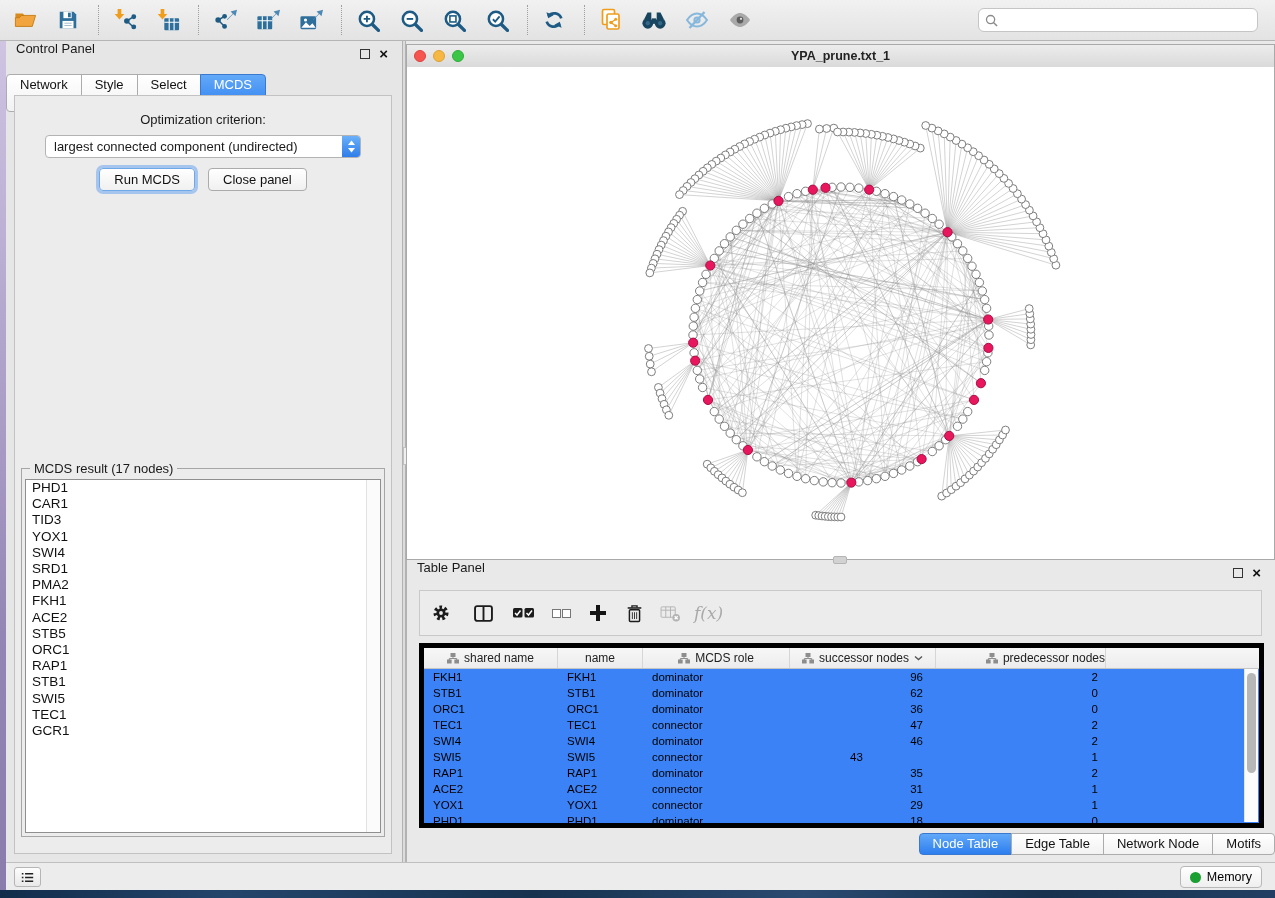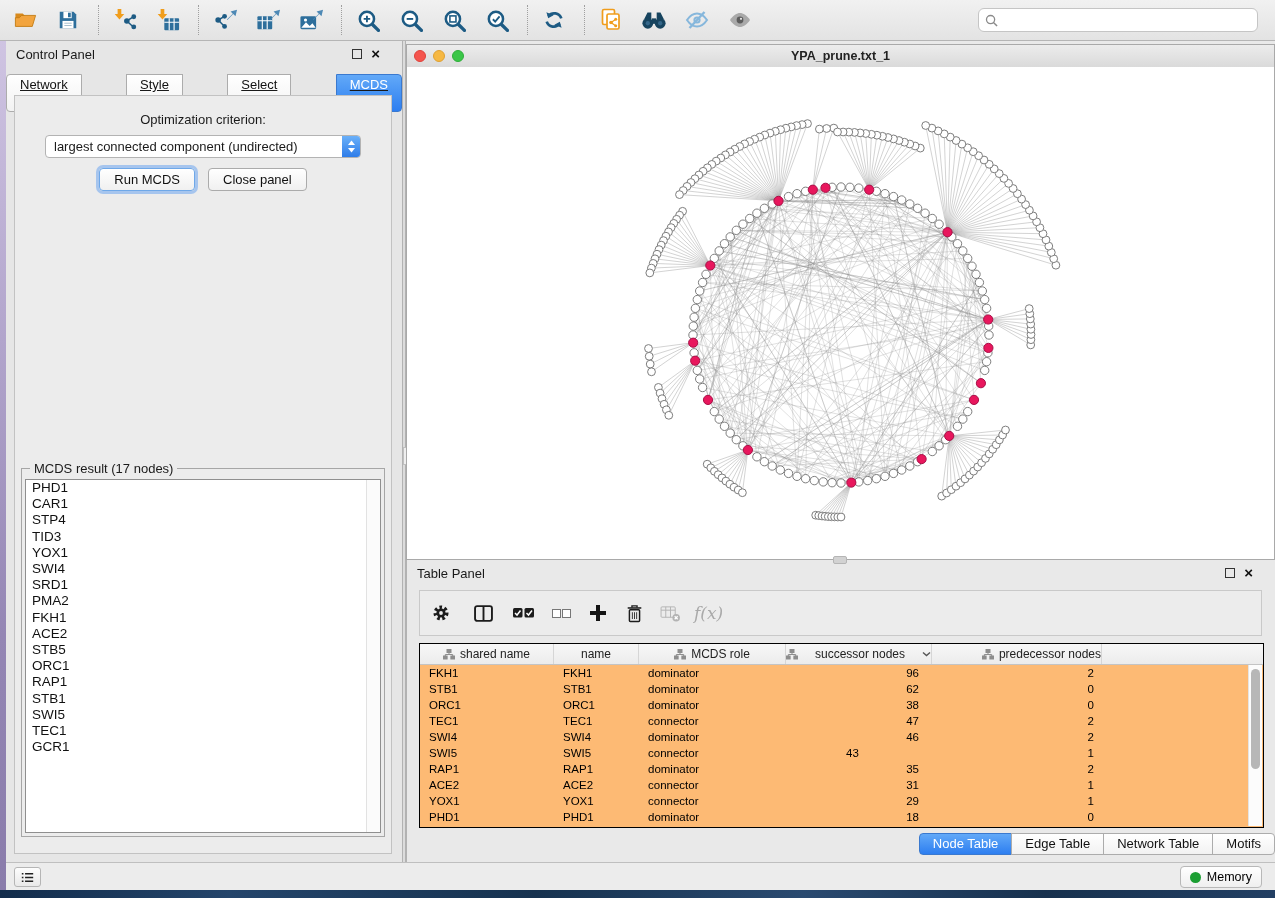--- a/index.html
+++ b/index.html
@@ -17,27 +17,27 @@
   #toolbar{left:0;top:0;width:1275px;height:41px;display:flex;align-items:center;
     background:linear-gradient(180deg,#f1f1f1,#e3e3e3);border-bottom:1px solid #b5b5b5;padding:0 0 0 10px;box-sizing:border-box;}
   .tbtn{width:30px;height:30px;border:none;background:none;padding:0;display:flex;align-items:center;justify-content:center;margin-right:13px;cursor:pointer;}
   .tsep{width:0;height:30px;border-left:1px dotted #9f9f9f;margin:0 11px 0 2px;}
   #search-wrap{margin-left:auto;margin-right:17px;width:280px;height:24px;background:#fff;border:1px solid #c5c5c5;
     border-radius:6px;display:flex;align-items:center;padding:0 6px;box-sizing:border-box;}
   #search-wrap input{border:none;outline:none;flex:1;font-size:12px;font-family:"Liberation Sans",sans-serif;background:transparent;margin-left:5px;}
 
   
   #control-panel{left:6px;top:41px;width:396px;height:821px;background:#e6e6e6;}
-  .panel-header{position:absolute;left:0;top:0;right:12px;height:26px;display:flex;align-items:center;}
+  .panel-header{position:absolute;left:0;top:0;right:4px;height:26px;display:flex;}
   .panel-title{font-size:13px;margin-left:10px;}
   .panel-icons{margin-left:auto;margin-right:10px;display:flex;align-items:center;gap:9px;}
   .float-box{width:8px;height:8px;border:1.5px solid #333;display:inline-block;cursor:pointer;}
   .close-x{font-size:15px;font-weight:bold;color:#111;line-height:12px;cursor:pointer;}
 
-  #cp-tabs{left:0;right:0;top:33px;height:38px;display:flex;justify-content:space-between;text-decoration:underline;}
+  #cp-tabs{left:0;right:0;top:33px;height:38px;display:flex;justify-content:flex-start;}
   .seg-tab{font-size:13px;padding:2px 13px;background:linear-gradient(180deg,#ffffff,#f2f2f2);
     border:1px solid #acacac;margin-left:-1px;line-height:16px;cursor:pointer;color:#111;}
   .seg-tab:first-child{border-radius:4px 0 0 4px;margin-left:0;}
   .seg-tab:last-child{border-radius:0 4px 4px 0;}
   .seg-tab.active{background:linear-gradient(180deg,#62a9f8,#2d7ef0);color:#fff;border-color:#3a79cf;}
 
   #cp-box{left:8px;top:54px;width:378px;bottom:8px;background:#ececec;border:1px solid #c2c2c2;box-sizing:border-box;}
   #opt-label{left:0;right:0;top:16px;text-align:center;font-size:13px;}
   #criterion-dd{left:30px;top:39px;width:316px;height:23px;background:#fff;border:1px solid #b3b3b3;border-radius:4px;
      display:flex;align-items:center;box-sizing:border-box;cursor:pointer;}
@@ -70,21 +70,21 @@
   #tl-green{background:#3bc648;border:1px solid #2fae3a;}
   #net-title{position:absolute;left:0;right:0;text-align:center;font-size:12.5px;font-weight:bold;color:#222;}
   #net-canvas{position:absolute;left:0;right:0;top:22px;bottom:0;background:#fff;cursor:default;}
   #graph-svg{position:absolute;left:0;top:0;}
 
   
   #table-panel{left:406px;top:560px;width:869px;height:302px;background:#e9e9e9;border-left:1px solid #b2b2b2;box-sizing:border-box;}
   #tp-toolbar{left:12px;right:13px;top:30px;height:46px;background:#ececec;border:1px solid #c9c9c9;display:flex;align-items:center;padding-left:12px;box-sizing:border-box;}
   .tp-ic{border:none;background:none;padding:0;margin-right:0;display:flex;align-items:center;justify-content:center;height:30px;cursor:pointer;}
   .fx{font-family:"DejaVu Serif",serif;font-style:italic;font-size:17px;color:#a9a9a9;}
-  #node-table{left:12px;top:83px;width:845px;height:185px;background:#fdba74;border:1px solid #000000;box-sizing:border-box;overflow:hidden;}
+  #node-table{left:12px;top:83px;width:845px;height:185px;background:#3b82f6;border:5px solid #000000;box-sizing:border-box;overflow:hidden;}
   #nt-header{position:absolute;left:0;top:0;right:0;height:20px;background:linear-gradient(180deg,#f7f7f7,#ececec);border-bottom:1px solid #c4c4c4;display:flex;}
   .th{display:flex;align-items:center;justify-content:center;gap:5px;font-size:12px;color:#222;border-right:1px solid #d6d6d6;box-sizing:border-box;height:20px;cursor:pointer;}
   #nt-rows{position:absolute;left:0;top:21px;right:0;bottom:0;}
   .tr{display:flex;height:16px;cursor:default;}
   .td{font-size:11.5px;line-height:16px;box-sizing:border-box;white-space:nowrap;overflow:hidden;color:#000;}
   .td.l{padding-left:9px;text-align:left;}
   .td.r{text-align:right;}
   #nt-scroll{position:absolute;top:21px;bottom:1px;right:1px;width:13px;background:#fcfcfc;border-left:1px solid #e4e4e4;}
   #nt-thumb{position:absolute;left:2px;top:4px;width:9px;height:100px;background:#b7b7b7;border-radius:5px;cursor:pointer;}
   #tp-tabs{left:0;right:0;top:273px;height:22px;display:flex;justify-content:flex-end;}
@@ -288,21 +288,20 @@
     <div id="btn-row" class="abs">
       <button class="mac-btn focused">Run MCDS</button>
       <button class="mac-btn">Close panel</button>
     </div>
     <div id="mcds-group" class="abs">
       <span id="mcds-legend">MCDS result (17 nodes)</span>
       <div id="mcds-list-box">
         <div id="mcds-list">
             <div class="mcds-item">PHD1</div>
             <div class="mcds-item">CAR1</div>
-            <div class="mcds-item">STP4</div>
             <div class="mcds-item">TID3</div>
             <div class="mcds-item">YOX1</div>
             <div class="mcds-item">SWI4</div>
             <div class="mcds-item">SRD1</div>
             <div class="mcds-item">PMA2</div>
             <div class="mcds-item">FKH1</div>
             <div class="mcds-item">ACE2</div>
             <div class="mcds-item">STB5</div>
             <div class="mcds-item">ORC1</div>
             <div class="mcds-item">RAP1</div>
@@ -667,21 +666,21 @@
           <svg width="12" height="11" viewBox="0 0 12 11">
             <g stroke="#8d8d8d" stroke-width="1" fill="#8d8d8d">
               <rect x="4" y="0.5" width="4" height="3"></rect>
               <rect x="0.5" y="7" width="3.6" height="3"></rect>
               <rect x="7.9" y="7" width="3.6" height="3"></rect>
               <path d="M6 3.5v2M2.3 7V5.5h7.4V7" fill="none"></path>
             </g>
           </svg>
           <span>MCDS role</span>
         </div>
-        <div class="th" style="width: 146px; justify-content: space-between;">
+        <div class="th" style="width: 146px;">
           <svg width="12" height="11" viewBox="0 0 12 11">
             <g stroke="#8d8d8d" stroke-width="1" fill="#8d8d8d">
               <rect x="4" y="0.5" width="4" height="3"></rect>
               <rect x="0.5" y="7" width="3.6" height="3"></rect>
               <rect x="7.9" y="7" width="3.6" height="3"></rect>
               <path d="M6 3.5v2M2.3 7V5.5h7.4V7" fill="none"></path>
             </g>
           </svg>
           <span>successor nodes</span>
           <svg width="9" height="6" viewBox="0 0 9 6">
@@ -712,21 +711,21 @@
           <div class="td l" style="width: 134px;">STB1</div>
           <div class="td l" style="width: 85px;">STB1</div>
           <div class="td l" style="width: 147px;">dominator</div>
           <div class="td r" style="width: 146px; padding-right: 13px;">62</div>
           <div class="td r" style="width: 170px; padding-right: 8px;">0</div>
         </div>
         <div class="tr">
           <div class="td l" style="width: 134px;">ORC1</div>
           <div class="td l" style="width: 85px;">ORC1</div>
           <div class="td l" style="width: 147px;">dominator</div>
-          <div class="td r" style="width: 146px; padding-right: 13px;">38</div>
+          <div class="td r" style="width: 146px; padding-right: 13px;">36</div>
           <div class="td r" style="width: 170px; padding-right: 8px;">0</div>
         </div>
         <div class="tr">
           <div class="td l" style="width: 134px;">TEC1</div>
           <div class="td l" style="width: 85px;">TEC1</div>
           <div class="td l" style="width: 147px;">connector</div>
           <div class="td r" style="width: 146px; padding-right: 13px;">47</div>
           <div class="td r" style="width: 170px; padding-right: 8px;">2</div>
         </div>
         <div class="tr">
@@ -772,21 +771,21 @@
           <div class="td r" style="width: 170px; padding-right: 8px;">0</div>
         </div>
       </div>
     <div id="nt-scroll">
         <div id="nt-thumb"></div>
       </div>
   </div>
   <div id="tp-tabs" class="abs">
     <span class="seg-tab active">Node Table</span>
     <span class="seg-tab">Edge Table</span>
-    <span class="seg-tab">Network Table</span>
+    <span class="seg-tab">Network Node</span>
     <span class="seg-tab">Motifs</span>
   </div>
 </div>
 
 <div id="status-bar" class="abs">
   <button id="list-btn">
       <svg width="16" height="13" viewBox="0 0 16 13">
         <g stroke="#222" stroke-width="1.8">
           <path d="M1 2h2M5 2h10M1 6.5h2M5 6.5h10M1 11h2M5 11h10"></path>
         </g>

